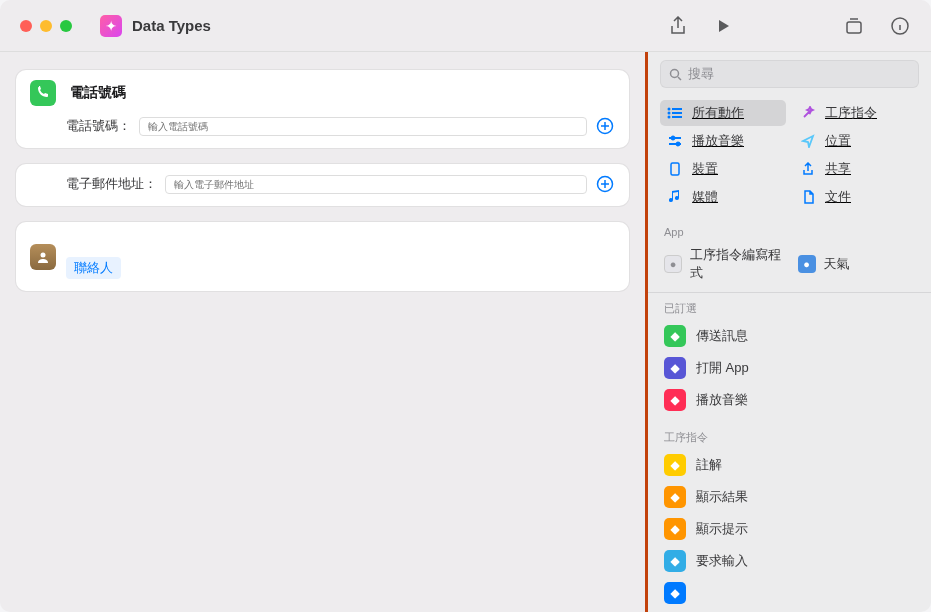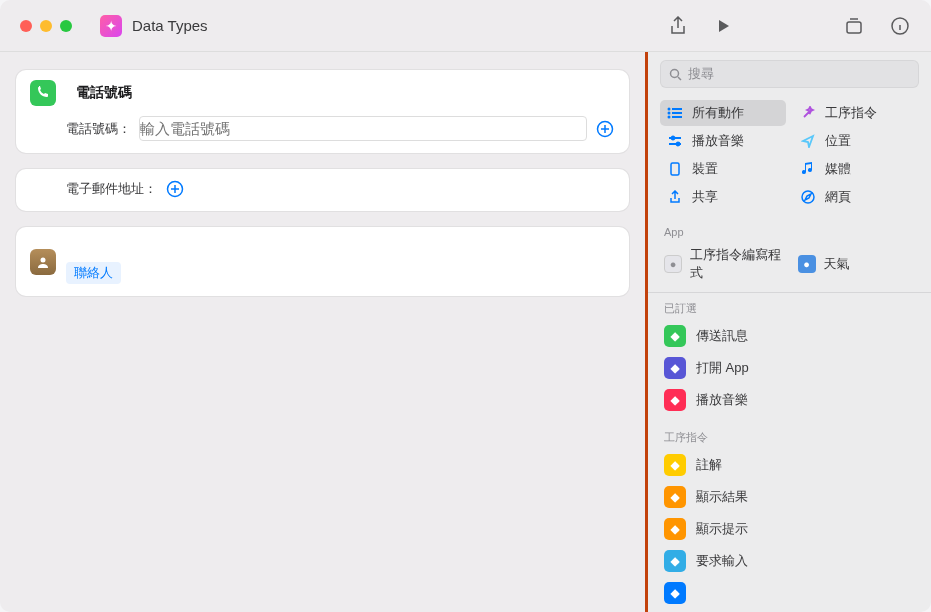--- a/index.html
+++ b/index.html
@@ -7,51 +7,51 @@
     
     
     .titlebar { height: 52px; display: flex; align-items: center; padding: 0 20px; background: #eeecee; border-bottom: 1px solid #ddd; }
     .traffic-lights { display: flex; gap: 8px; }
     .traffic-light { width: 12px; height: 12px; border-radius: 50%; }
     .tl-red { background: #ff5f57; }
     .tl-yellow { background: #febc2e; }
     .tl-green { background: #28c840; }
     .app-icon-title { display: flex; align-items: center; margin-left: 28px; gap: 10px; }
     .app-icon { width: 22px; height: 22px; border-radius: 5px; background: linear-gradient(135deg, #ff5ea6, #d946ef); display:flex; align-items:center; justify-content:center; color:#fff; font-size:14px;}
-    .window-title { font-weight: 400; font-size: 15px; color: #3a3a3c; }
+    .window-title { font-weight: 700; font-size: 15px; color: #3a3a3c; }
     .toolbar-right { margin-left: auto; display: flex; gap: 24px; align-items: center; color: #5a5a5c; }
     .toolbar-btn { width: 22px; height: 22px; display:flex; align-items:center; justify-content:center; }
 
     
     .main { display: flex; height: calc(612px - 52px); }
     .editor { flex: 1; padding: 18px 16px; overflow-y: auto; background: #eeecee; }
     
     
     .action-card { background: #fff; border-radius: 10px; margin-bottom: 16px; padding: 10px 14px 12px 14px; box-shadow: 0 0 0 1px rgba(0,0,0,0.05); position: relative; }
-    .action-header { display: flex; align-items: center; gap: 20px; margin-bottom: 10px; }
+    .action-header { display: flex; align-items: center; gap: 14px; margin-bottom: 10px; }
     .action-icon { width: 26px; height: 26px; border-radius: 6px; display: flex; align-items: center; justify-content: center; color: #fff; font-size: 14px; flex-shrink: 0; }
     .ai-green { background: #34c759; }
     .ai-blue { background: #007aff; }
     .ai-brown { background: linear-gradient(#b58e5a,#8a6a3f); }
     .ai-gray { background: #8e8e93; }
     .action-title { font-weight: 600; font-size: 14px; color: #1c1c1e; }
     .action-field { display: flex; align-items: center; gap: 8px; padding-left: 36px; }
     .field-label { font-size: 13px; color: #3a3a3c; }
-    .field-input { flex: 1; border: 1px solid #ddd; border-radius: 4px; padding: 3px 0; font-size: 15px; color: #8e8e93; background:#fff; }
+    .field-input { flex: 1; border: 1px solid #ddd; border-radius: 4px; padding: 3px 8px; font-size: 10px; color: #8e8e93; background:#fff;font-family:Liberation Serif, serif; }
     .add-btn { width: 20px; height: 20px; color: #007aff; display:flex; align-items:center; justify-content:center;}
     
     .simple-card { background: #fff; border-radius: 10px; margin-bottom: 16px; padding: 12px 14px; box-shadow: 0 0 0 1px rgba(0,0,0,0.05); display: flex; align-items: center; gap: 10px; }
     .token { background: #e8f2ff; color: #007aff; font-size: 13px; padding: 2px 8px; border-radius: 4px; margin-top: 23px; }
 
     
     .sidebar { width: 286px; background: #ececed; border-left: 3px solid #c2410c; display: flex; flex-direction: column; }
     .search-wrap { padding: 8px 12px; }
     .search-box { display: flex; align-items: center; gap: 6px; background: #e2e2e4; border-radius: 6px; padding: 4px 8px; color: #8e8e93; font-size: 13px; border:1px solid rgba(0,0,0,0.05);}
     
-    .cat-grid { display: grid; grid-template-columns: 1fr 1fr; gap: 2px 7px; padding: 4px 12px 10px; }
+    .cat-grid { display: grid; grid-template-columns: 1fr 1fr; gap: 2px 7px; padding: 4px 12px 10px; text-decoration: underline; }
     .cat-item { display: flex; align-items: center; gap: 8px; padding: 4px 6px; border-radius: 5px; font-size: 13px; color: #3a3a3c; }
     .cat-item.selected { background: #d4d4d6; }
     .cat-icon { width: 18px; height: 18px; display: flex; align-items: center; justify-content: center; flex-shrink:0; }
     .ci-blue { color: #007aff; }
     .ci-purple { color: #af52de; }
     .ci-teal { color: #5ac8fa; }
     
     .section-label { font-size: 11px; color: #8e8e93; padding: 6px 16px 4px; font-weight: 500; }
     .divider { height: 1px; background: #d6d6d8; margin: 2px 0; }
     
@@ -132,20 +132,21 @@
               <circle cx="9" cy="9" r="7.5"></circle>
               <path d="M9 5v8M5 9h8"></path>
             </svg>
         </div>
       </div>
     </div>
 
     <div class="action-card">
       <div class="action-field">
         <span class="field-label">電子郵件地址：</span>
+        <input class="field-input" placeholder="輸入電子郵件地址" style="">
         <div class="add-btn">
           <svg width="18" height="18" viewBox="0 0 18 18" fill="none" stroke="#007aff" stroke-width="1.5">
               <circle cx="9" cy="9" r="7.5"></circle>
               <path d="M9 5v8M5 9h8"></path>
             </svg>
         </div>
       </div>
     </div>
 
     <div class="simple-card">
@@ -214,42 +215,41 @@
         <div class="cat-item">
           <span class="cat-icon ci-blue">
             <svg width="12" height="14" viewBox="0 0 12 14" fill="none" stroke="currentColor" stroke-width="1.5">
               <rect x="2" y="1" width="8" height="12" rx="1.5"></rect>
             </svg>
           </span>
           <span>裝置</span>
         </div>
         <div class="cat-item">
           <span class="cat-icon ci-blue">
+            <svg width="12" height="14" viewBox="0 0 12 14" fill="none" stroke="currentColor" stroke-width="1.5">
+              <path d="M6 1v8M3 4l3-3 3 3M2 8v4h8V8"></path>
+            </svg>
+          </span>
+          <span>共享</span>
+        </div>
+        <div class="cat-item">
+          <span class="cat-icon ci-blue">
             <svg width="12" height="14" viewBox="0 0 12 14" fill="currentColor">
               <path d="M4 2v8a2 2 0 11-1-1.7V1l7-1v8a2 2 0 11-1-1.7V2l-5 .7z"></path>
             </svg>
           </span>
           <span>媒體</span>
         </div>
         <div class="cat-item">
           <span class="cat-icon ci-blue">
-            <svg width="12" height="14" viewBox="0 0 12 14" fill="none" stroke="currentColor" stroke-width="1.5">
-              <path d="M6 1v8M3 4l3-3 3 3M2 8v4h8V8"></path>
-            </svg>
-          </span>
-          <span>共享</span>
-        </div>
-        <div class="cat-item">
-          <span class="cat-icon ci-blue">
-            <svg width="14" height="14" viewBox="0 0 14 14" fill="none" stroke="currentColor" stroke-width="1.5">
-              <circle cx="7" cy="7" r="6"></circle>
-              <path d="M10 4L6 6 4 10l4-2z"></path>
-            </svg>
-          </span>
-          <span>網頁</span>
+            <svg width="11" height="14" viewBox="0 0 11 14" fill="none" stroke="currentColor" stroke-width="1.5">
+              <path d="M2 1h5l3 3v9H2zM7 1v3h3"></path>
+            </svg>
+          </span>
+          <span>文件</span>
         </div>
       </div>
 
     <div class="section-label">App</div>
     <div class="app-grid" id="app-grid" style="max-height:48px; overflow:hidden;">
         <div class="app-row">
           <div class="app-mini-icon ami-gray">●</div>
           <span>工序指令編寫程式</span>
         </div>
         <div class="app-row">

